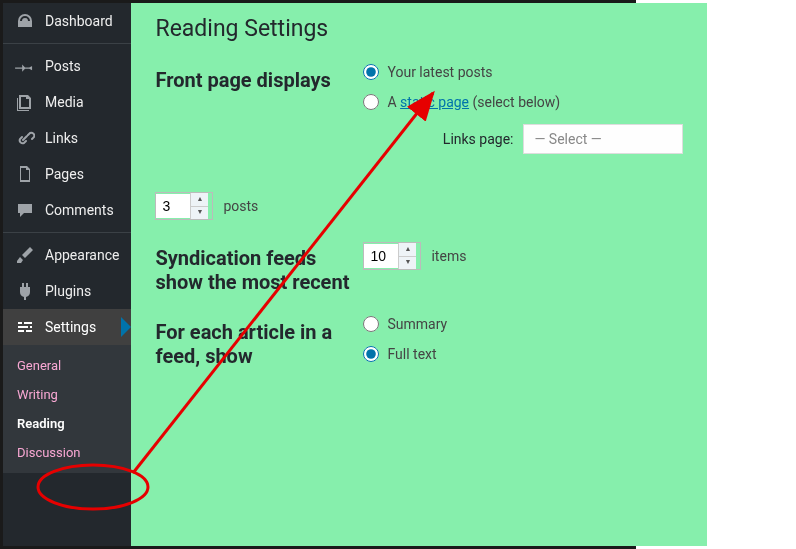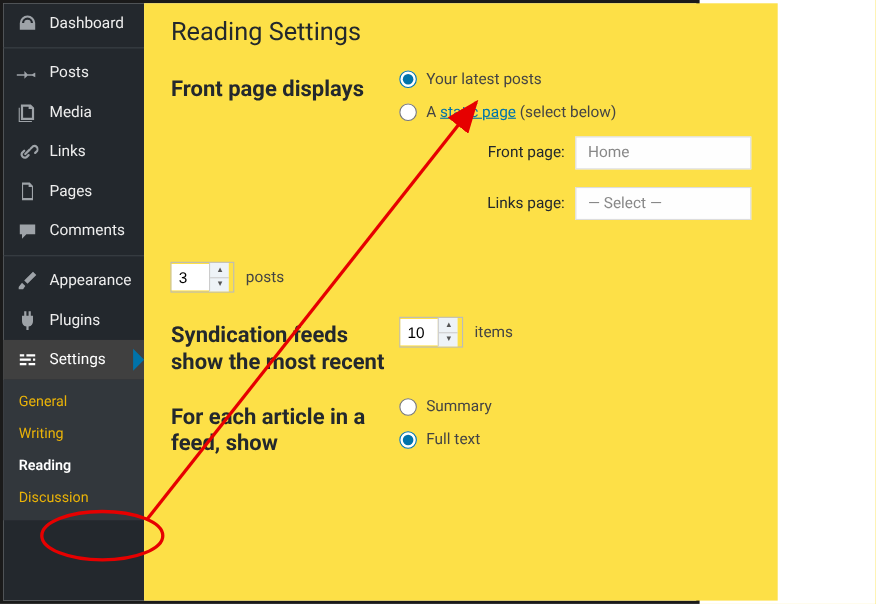--- a/index.html
+++ b/index.html
@@ -6,23 +6,23 @@
     body { font-family: -apple-system, BlinkMacSystemFont, "Segoe UI", Roboto, Arial, sans-serif; font-size: 13px; color: #444; background: #fff; width: 796px; height: 549px; overflow: hidden; position: relative; }
     .frame { border: 3px solid #1a1a1a; width: 636px; height: 549px; display: flex; position: relative; background: #fff; }
     .sidebar { width: 172px; background: #23282d; color: #eee; display: flex; flex-direction: column; font-size: 14px; }
     .sidebar-item { display: flex; align-items: center; gap: 10px; padding: 8px 12px; color: #eee; cursor: pointer; font-weight: 400; }
     .sidebar-item .icon { width: 20px; height: 20px; display: flex; align-items: center; justify-content: center; color: #9ea3a8; }
     .sidebar-item.divider-above { border-top: 1px solid #3b4146; margin-top: 4px; padding-top: 12px; }
     .sidebar-item.active { background: #404040; color: #fff; position: relative; }
     .sidebar-item.active .icon { color: #fff; }
     .sidebar-item.active::after { content: ""; position: absolute; right: -10px; top: 50%; transform: translateY(-50%); border: 10px solid transparent; border-left-color: #0073aa; }
     .submenu { background: #32373c; padding: 6px 0; }
-    .submenu-item { padding: 7px 14px; color: #eab308; font-size: 13px; cursor: pointer; }
+    .submenu-item { padding: 7px 14px; color: #f9a8d4; font-size: 13px; cursor: pointer; }
     .submenu-item.current { color: #fff; font-weight: 600; }
-    .content { flex: 1; padding: 12px 24px; background: #fde047; position: relative; }
+    .content { flex: 1; padding: 12px 24px; background: #86efac; position: relative; }
     h1 { font-size: 23px; font-weight: 400; color: #23282d; margin-bottom: 22px; }
     .form-row { display: flex; align-items: flex-start; margin-bottom: 22px; }
     .form-label { width: 208px; font-weight: 700; font-size: 20px; color: #23282d; padding-top: 4px; }
     .form-control { flex: 1; }
     .radio-line { display: flex; align-items: flex-start; gap: 8px; margin-bottom: 14px; font-size: 14px; color: #444; }
     .radio-line input[type="radio"] { width: 16px; height: 16px; accent-color: #0073aa; }
     .static-link { color: #0073aa; text-decoration: underline; cursor: pointer; }
     .paren { color: #444; }
     .subfield { display: flex; align-items: center; gap: 10px; margin-left: 60px; margin-bottom: 16px; }
     .subfield-label { color: #23282d; font-size: 14px; width: 90px; text-align: right; }
@@ -133,26 +133,20 @@
           <input type="radio" name="fp" checked="" style="">
           <span>Your latest posts</span>
         </label>
         <label class="radio-line">
           <input type="radio" name="fp" style="">
           <span>
             <span>A </span><a class="static-link">static page</a><span class="paren"> (select below)</span>
           </span>
         </label>
         <div class="subfield">
-          <span class="subfield-label">Front page:</span>
-          <div class="select">
-              <span>Home</span>
-            </div>
-        </div>
-        <div class="subfield">
           <span class="subfield-label">Links page:</span>
           <div class="select">
               <span>— Select —</span>
             </div>
         </div>
       </div>
     </div>
 
     <div class="form-row">
       <div class="form-control numfield">

